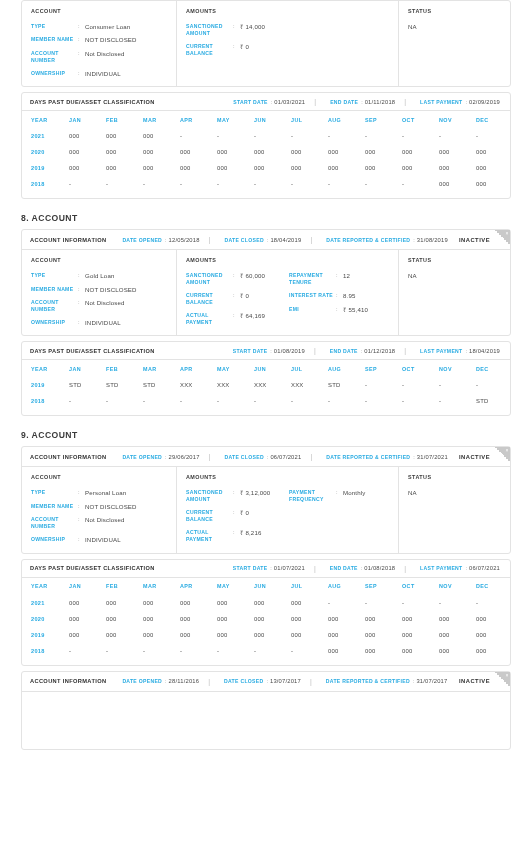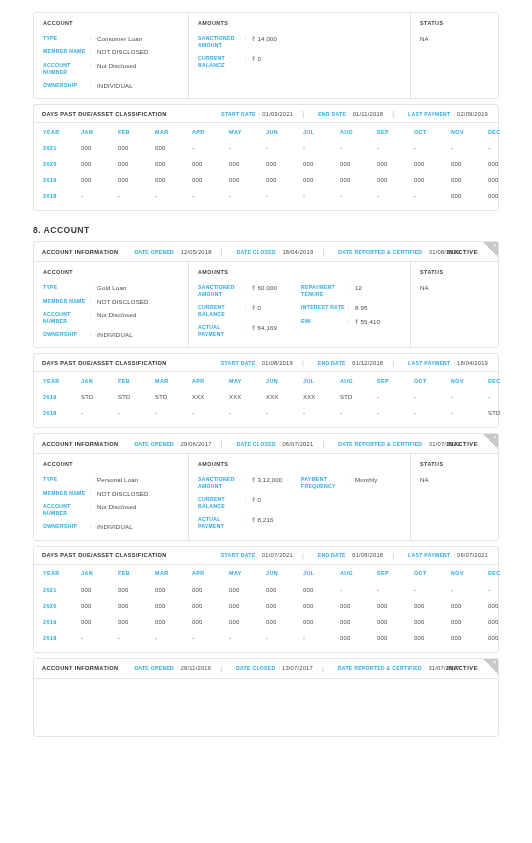--- a/index.html
+++ b/index.html
@@ -12,21 +12,21 @@
     height: 843px;
     font-family: "Liberation Sans", sans-serif;
     color: #3b3b3b;
     -webkit-font-smoothing: antialiased;
     overflow: hidden;
   }
   .page {
     position: relative;
     width: 532px;
     height: 632px;
-    padding: 12px;
+    padding: 0;
     box-sizing: border-box;
   }
 
   
   .card {
     position: relative;
     margin: 0 21px 0 21px;
     border: 1px solid #e3e3e3;
     border-radius: 3px;
     background: #fff;
@@ -590,20 +590,21 @@
                   <td>-</td>
                   <td>-</td>
                   <td>-</td>
                   <td>STD</td>
                 </tr>
               </tbody>
             </table>
           </div>
         </div>
       </div>
+      <div class="section-title">9. ACCOUNT</div>
       <div class="card">
         <div class="info-bar">
           <span class="ai-title">ACCOUNT INFORMATION</span>
           <div class="meta-group first">
             <span class="meta-lbl">DATE OPENED</span>
             <span class="meta-sep">:</span>
             <span class="meta-val">29/06/2017</span>
           </div>
           <span class="divider-pipe">|</span>
           <div class="meta-group">

